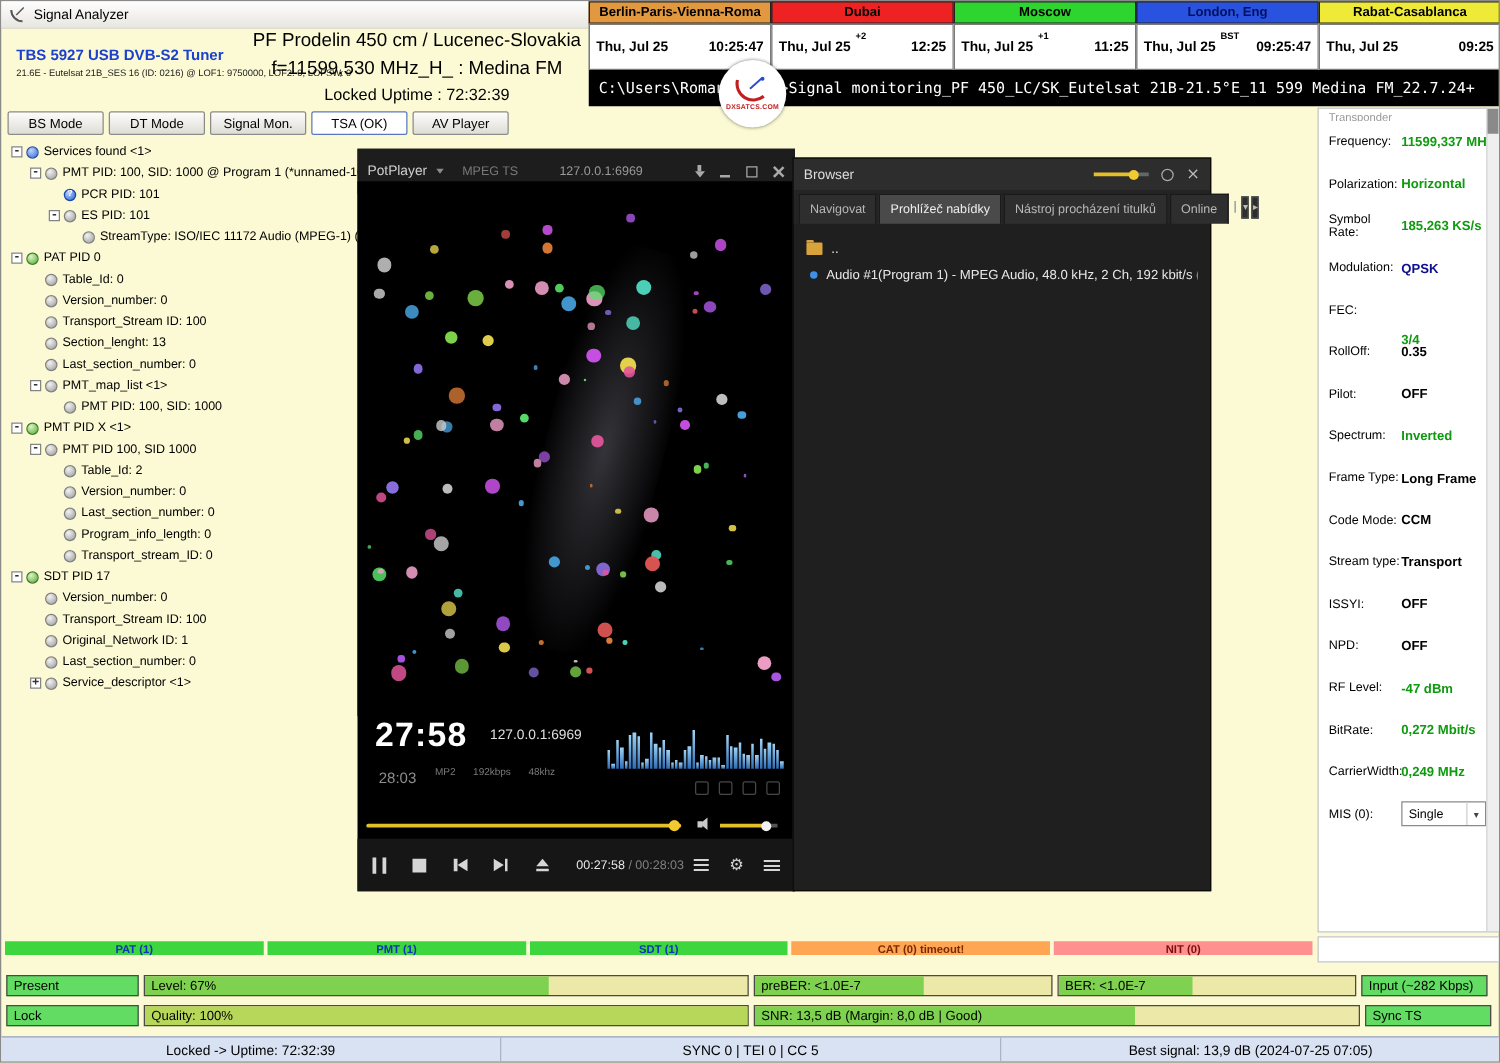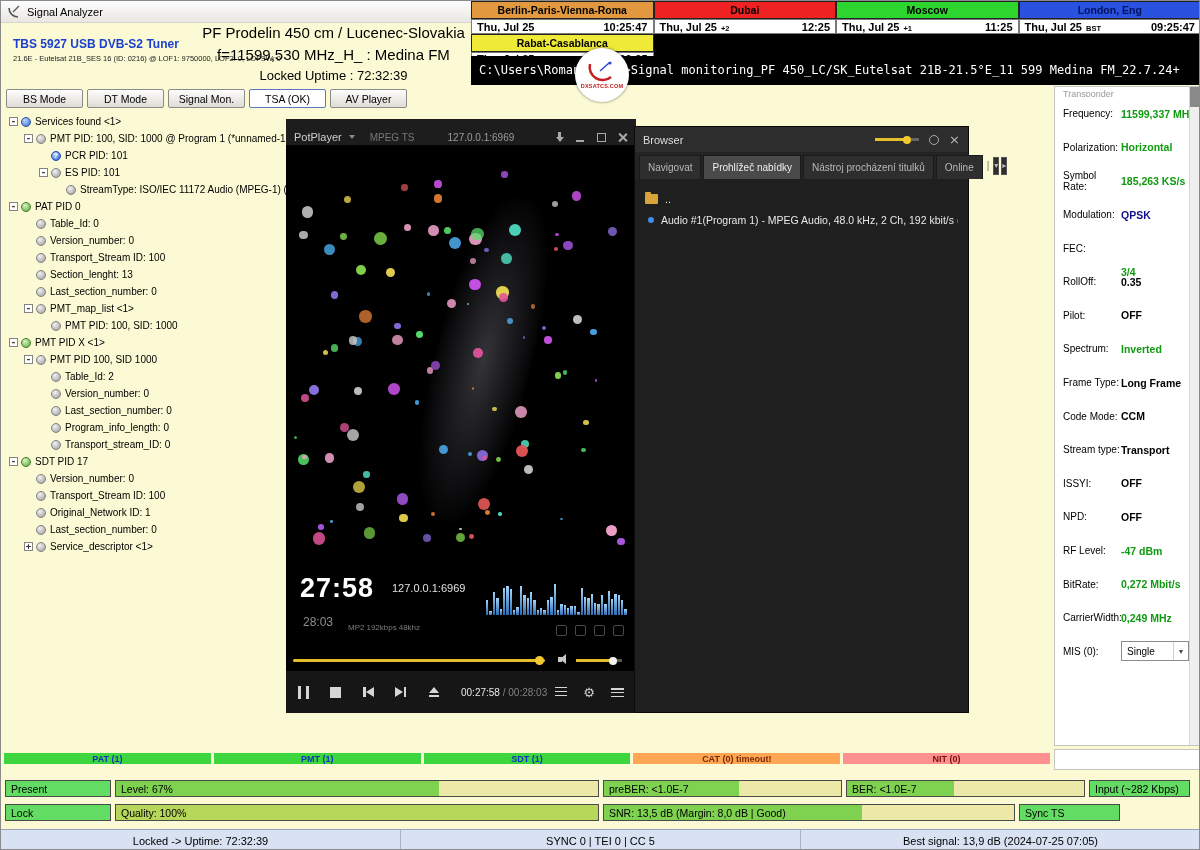--- a/index.html
+++ b/index.html
@@ -15,21 +15,21 @@
   .tuner-detail{font-size:7.5px;color:#222;margin-top:3px;white-space:nowrap}
   .site{position:absolute;left:150px;top:23px;width:365px;text-align:center;color:#000}
   .s1{font-size:15px}.s2{font-size:15px;margin-top:5px}.s3{font-size:13px;margin-top:5px}
 
   .logo{position:absolute;left:574px;top:47px;width:54px;height:54px;border-radius:50%;background:#fff;z-index:40;
         display:flex;flex-direction:column;align-items:center;justify-content:center;box-shadow:0 0 3px rgba(0,0,0,.55)}
   .logo svg{width:30px;height:22px}
   .logo span{font-size:5.5px;font-weight:bold;color:#c22020;letter-spacing:.2px}
 
   
-  .clocks{position:absolute;left:470px;top:0;width:730px;height:55px;display:grid;grid-template-columns:repeat(4,1fr);background:#000}
+  .clocks{position:absolute;left:470px;top:0;width:730px;height:55px;display:grid;grid-template-columns:repeat(5,1fr);background:#000}
   .c-col{display:flex;flex-direction:column}
   .c-head{height:18px;display:flex;align-items:center;justify-content:center;font-size:10.5px;font-weight:bold;
           border:1px solid #222;box-sizing:border-box;white-space:nowrap;overflow:hidden}
   .c-cell{flex:1;background:#fff;border:1px solid #7a7a7a;box-sizing:border-box;display:flex;align-items:center;
           padding:0 5px;font-weight:bold;font-size:11px;color:#000;white-space:nowrap}
   .c-sfx{font-size:7.5px;margin-left:4px;align-self:flex-start;margin-top:4px}
   .c-time{margin-left:auto}
   .console{position:absolute;left:470px;top:55px;width:730px;height:29px;background:#000;color:#fff;
            font-family:"DejaVu Sans Mono",monospace;font-size:12px;line-height:29px;padding-left:8px;
            box-sizing:border-box;white-space:nowrap;overflow:hidden;z-index:2}
@@ -71,21 +71,21 @@
   .p-video{position:absolute;left:0;top:26px;width:350px;height:428px;background:#000;overflow:hidden}
   .neb{position:absolute;left:150px;top:50px;width:95px;height:330px;
        background:radial-gradient(ellipse at center,rgba(170,170,188,.30),rgba(120,120,138,.12) 55%,transparent 75%);transform:rotate(14deg)}
   #viz{position:absolute;left:0;top:0;right:0;bottom:0}
   .dot{position:absolute;border-radius:50%}
 
   .p-osd{position:absolute;left:0;top:454px;width:350px;height:76px;color:#fff}
   .osd-time{position:absolute;left:14px;top:0;font-size:27px;font-weight:bold;letter-spacing:1px}
   .osd-url{position:absolute;left:106px;top:9px;font-size:11px;color:#e0e0e0}
   .osd-total{position:absolute;left:17px;top:42px;font-size:12px;color:#8e8e8e}
-  .osd-meta{position:absolute;left:62px;top:50px;font-size:8px;color:#7a7a7a;display:flex;gap:2px}
+  .osd-meta{position:absolute;left:62px;top:40px;font-size:8px;color:#7a7a7a;display:flex;gap:14px}
   #spectrum{position:absolute;right:8px;top:2px;width:142px;height:40px;display:flex;align-items:flex-end}
   .sbar{width:2.4px;margin-right:1px;background:linear-gradient(#9fd4f7,#2e6cb4)}
   .mini-icos{position:absolute;right:12px;top:52px;display:flex;gap:8px}
   .mico{width:9px;height:9px;border:1px solid #5a5a5a;border-radius:2px;opacity:.8}
 
   .p-progress{position:absolute;left:0;top:530px;width:350px;height:22px}
   .seek{position:absolute;left:7px;top:10px;width:252px;height:3px;background:#e5bf2a;border-radius:2px;cursor:pointer}
   .knob{position:absolute;left:242px;top:-3px;width:9px;height:9px;border-radius:50%;background:#f0ca30}
   .spk{position:absolute;right:66px;top:5px;width:12px;height:11px;cursor:pointer}
   .spk::before{content:"";position:absolute;left:0;top:3px;width:4px;height:5px;background:#c8c8c8}
@@ -154,21 +154,21 @@
   .pidbar{flex:1;display:flex;align-items:center;justify-content:center;font-size:9px;font-weight:bold}
   .grow{position:absolute;left:4px;height:17px;display:flex;gap:4px}
   .r2{top:779px}.r3{top:803px}
   .gbtn{width:106px;background:#62DC62;border:1px solid #4a4a4a;box-sizing:border-box;font-size:10.5px;color:#000;
         display:flex;align-items:center;padding-left:5px}
   .winput{width:101px}
   .gauge{position:relative;border:1px solid #4a4a4a;box-sizing:border-box;background:#ece9a8;overflow:hidden}
   .gauge i{position:absolute;left:0;top:0;height:100%;background:#7ed24f}
   .gauge.q i{background:#b7d75a}
   .gauge span{position:absolute;left:5px;top:50%;transform:translateY(-50%);font-size:10.5px;color:#000;white-space:nowrap}
-  .w-level{width:484px}.w-preber{width:239px}.w-ber{width:239px}.w-snr{width:412px}
+  .w-level{width:484px}.w-preber{width:239px}.w-ber{width:239px}.w-snr{width:485px}
   .statusbar{position:absolute;left:0;top:828px;width:1200px;height:22px;background:#d9e2f3;border-top:1px solid #9aa4b8;display:flex}
   .sb-cell{flex:1;display:flex;align-items:center;justify-content:center;font-size:11px;color:#000;border-right:1px solid #aab4c8}
 </style>
 </head>
 <body>
 
 <div id="app">
 
   <div class="titlebar">
     <span style="display:inline-flex">

